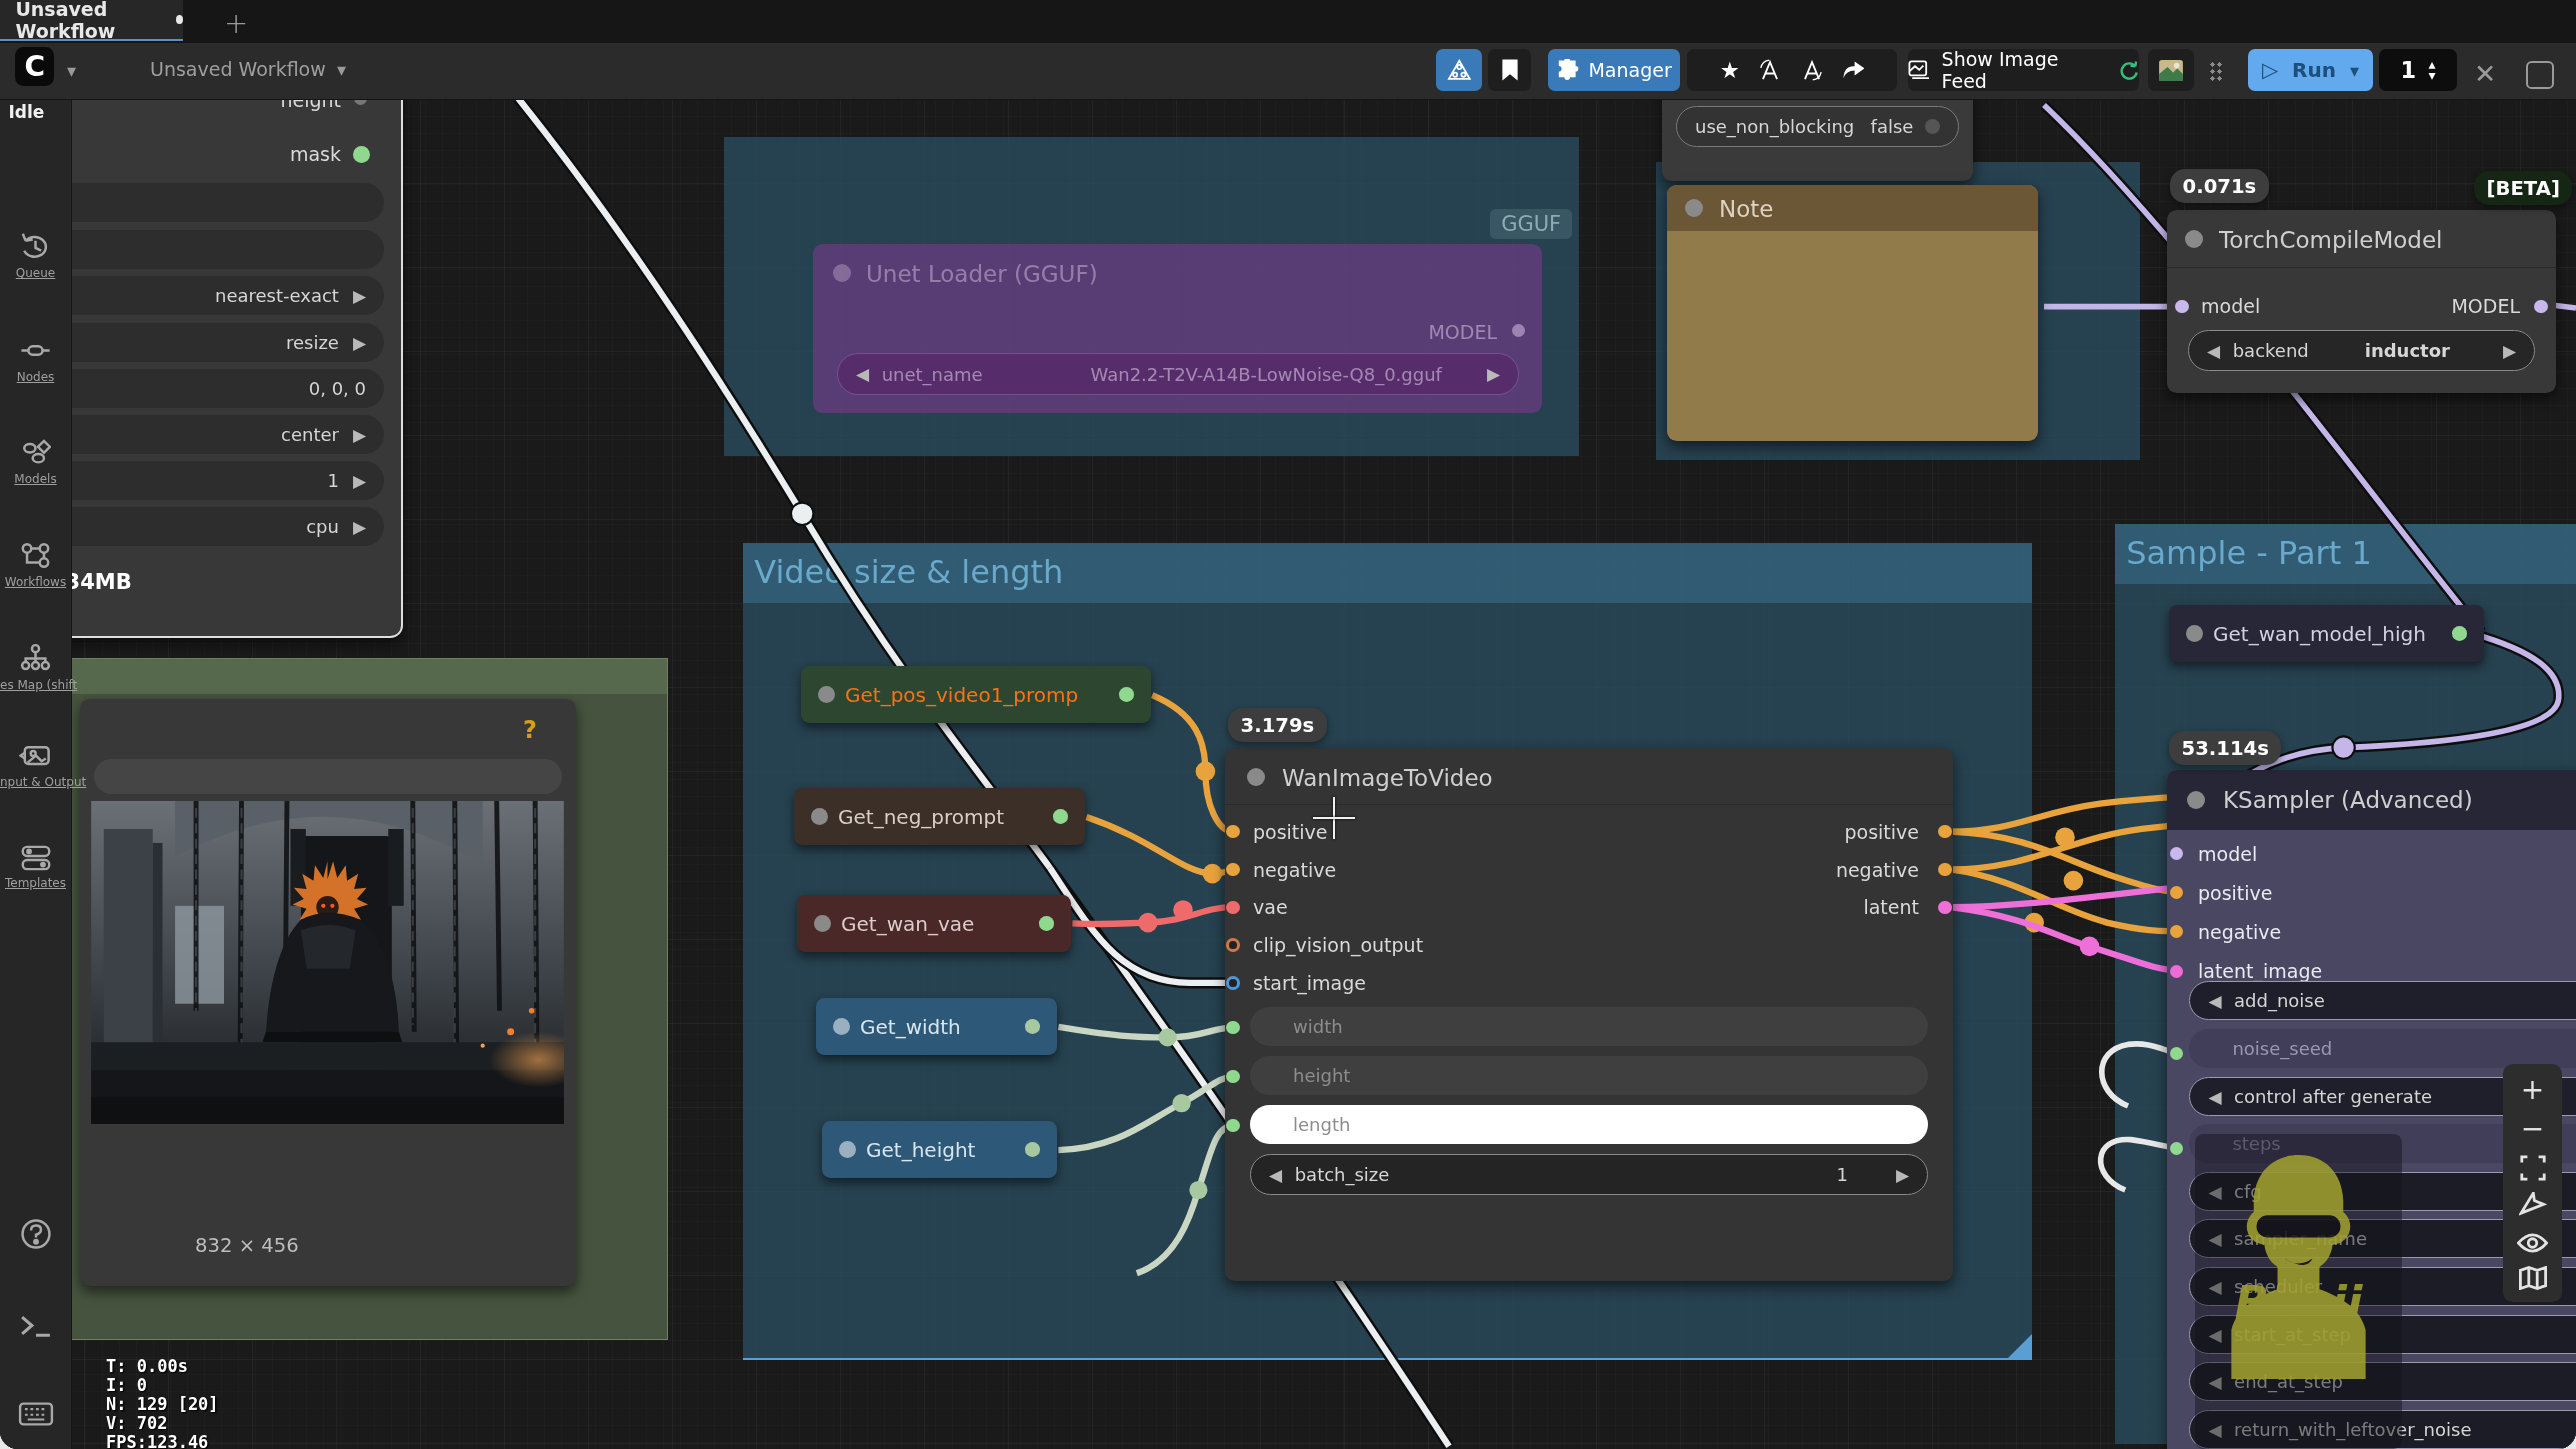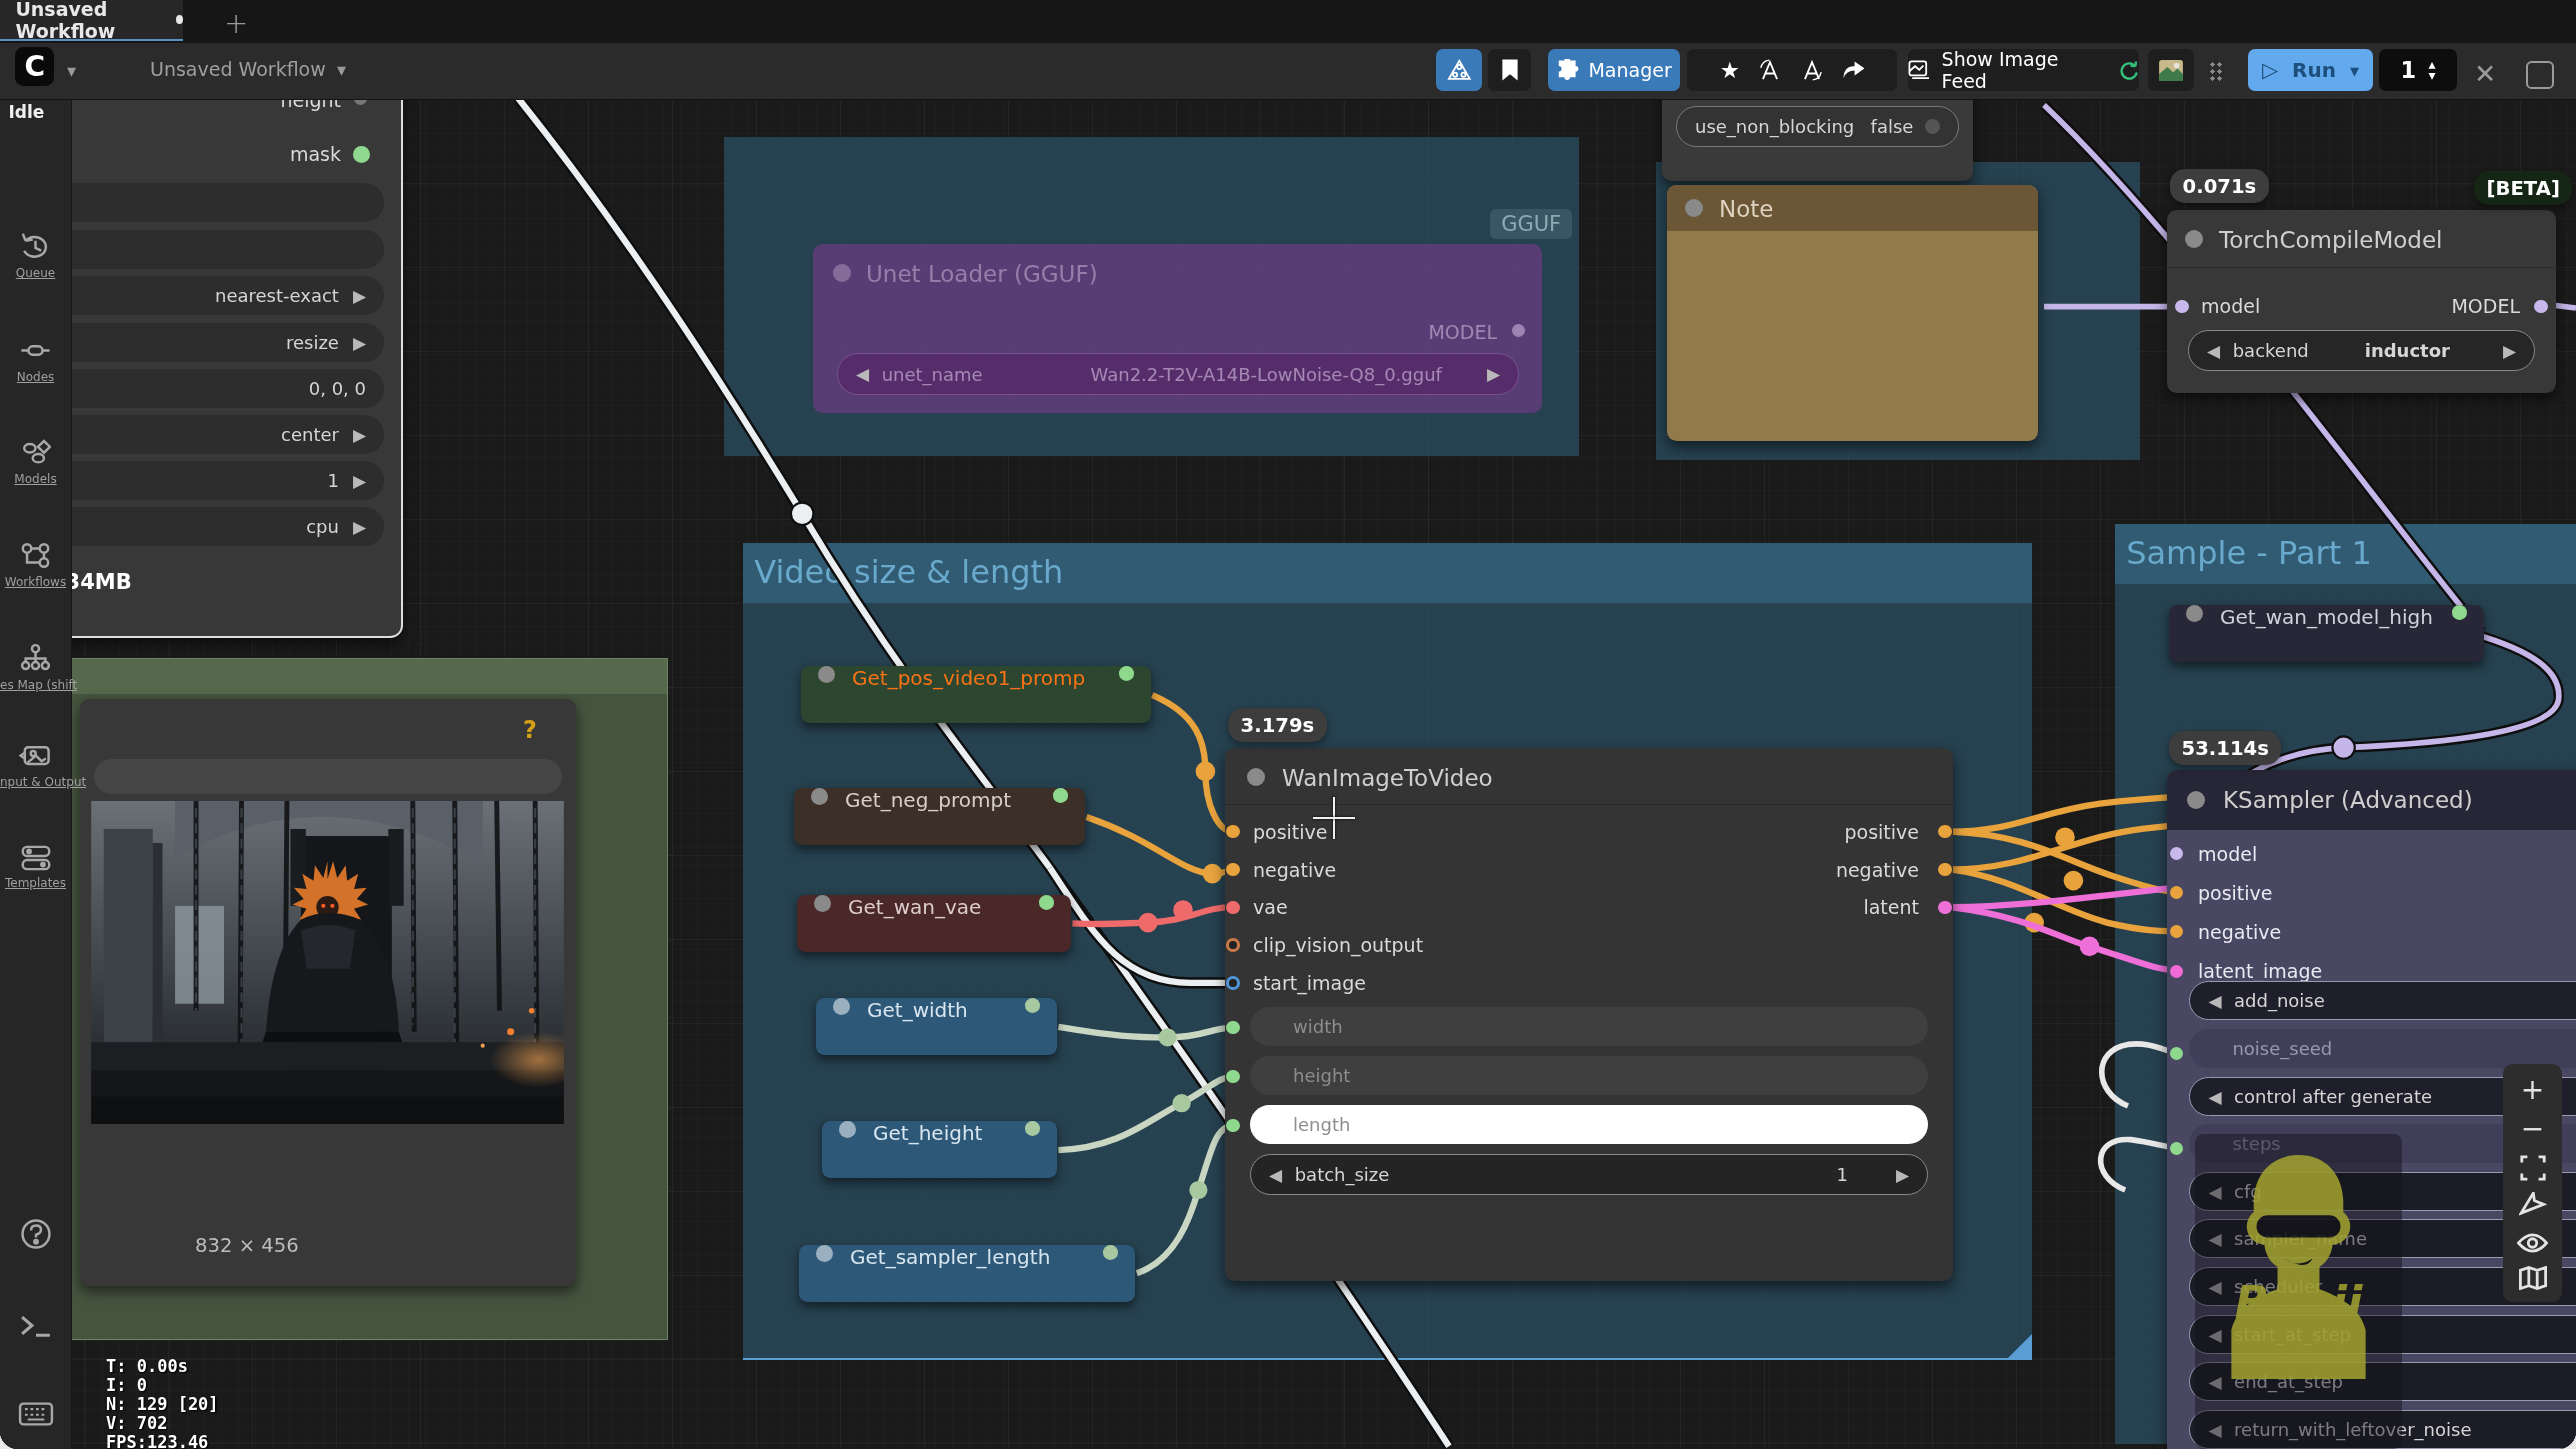--- a/index.html
+++ b/index.html
@@ -52,22 +52,22 @@
   .pill{position:absolute;background:#2d2d2d;border-radius:21px;display:flex;align-items:center;
         padding:0 18px;box-sizing:border-box;color:#d6d6d6;font-size:18px;}
   .pill .arrL{color:#b9b9b9;font-size:17px;margin-right:12.6px;}
   .pill .arrR{color:#b9b9b9;font-size:17px;margin-left:14px;}
   .pill .val{margin-left:auto;}
   .slot{position:absolute;display:flex;align-items:center;gap:14px;color:#dadada;font-size:19px;}
   .dot{width:13.3px;height:13.3px;border-radius:50%;}
   .ring{width:7.7px;height:7.7px;border-radius:50%;background:#222;}
   .badge{position:absolute;background:#3d3d3d;border-radius:15px;color:#fff;font-weight:bold;
          font-size:19.6px;padding:5.6px 12.6px;z-index:4;box-shadow:0 2.8px 7px rgba(0,0,0,0.4);}
-  .collapsed{position:absolute;border-radius:8.4px;height:57px;display:flex;align-items:flex-start;
-             padding:0 17px;box-sizing:border-box;gap:17px;z-index:3;box-shadow:0 4.2px 9.8px rgba(0,0,0,0.5);}
+  .collapsed{position:absolute;border-radius:8.4px;height:57px;display:flex;align-items:center;
+             padding:0 17px;box-sizing:border-box;gap:10px;z-index:3;box-shadow:0 4.2px 9.8px rgba(0,0,0,0.5);}
   .collapsed .ct{font-size:20px;white-space:nowrap;}
   .outdot{width:14.7px;height:14.7px;border-radius:50%;background:#8fd98f;margin-left:auto;}
   
   #wm{left:2195px;top:1134px;width:207px;height:315px;background:rgba(18,18,24,0.5);border-radius:8.4px;
       z-index:8;opacity:.92;}
   #wm .wmtext{position:absolute;left:7px;bottom:67px;width:193px;text-align:center;color:#99992f;
       font-size:45px;font-weight:bold;font-style:italic;}
   
   #cantools{left:2503px;top:1064px;width:59px;height:238px;background:#2d2d2d;border-radius:9.8px;z-index:9;
       display:flex;flex-direction:column;align-items:center;justify-content:space-around;padding:7px 0;box-sizing:border-box;}
@@ -317,25 +317,20 @@
   <div class="collapsed" style="left:816px;top:998px;width:241px;background:#2d5878;">
     <span class="tdot" style="width:17px;height:17px;background:#9ab0c0;"></span>
     <span class="ct" style="color:#d8e6f0;">Get_width</span>
       <span class="outdot" style="background:#a8c8a0;"></span>
   </div>
   <div class="collapsed" style="left:822px;top:1121px;width:235px;background:#2d5878;">
     <span class="tdot" style="width:17px;height:17px;background:#9ab0c0;"></span>
     <span class="ct" style="color:#d8e6f0;">Get_height</span>
       <span class="outdot" style="background:#a8c8a0;"></span>
   </div>
-  <div class="collapsed" style="left:799px;top:1245px;width:336px;background:#2d5878;">
-    <span class="tdot" style="width:17px;height:17px;background:#9ab0c0;"></span>
-    <span class="ct" style="color:#d8e6f0;">Get_sampler_length</span>
-      <span class="outdot" style="background:#a8c8a0;"></span>
-  </div>
 
   <div class="badge" style="left:1228px;top:708px;">3.179s</div>
   <div class="node" style="left:1225px;top:748px;width:728px;height:533px;background:#343434;">
     <div class="tdot" style="position:absolute;left:22.4px;top:19.6px;"></div>
     <div class="ntitle" style="position:absolute;left:57px;top:17px;">WanImageToVideo</div>
     <div style="position:absolute;left:0;top:56px;width:100%;height:1.4px;background:#2a2a2a;"></div>
 
     <div class="dot" style="position:absolute;left:1.4px;top:77px;background:#e8a33d;"></div>
     <div class="slot" style="left:28px;top:73px;">
         <span>positive</span>

